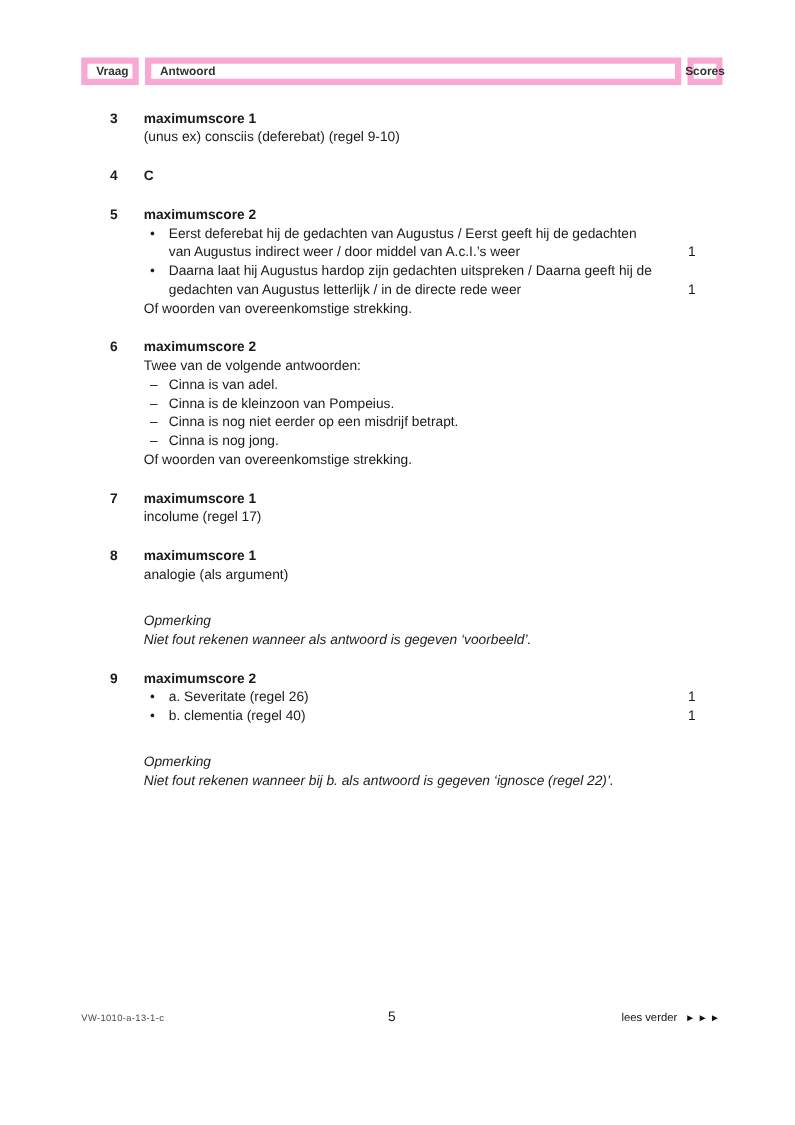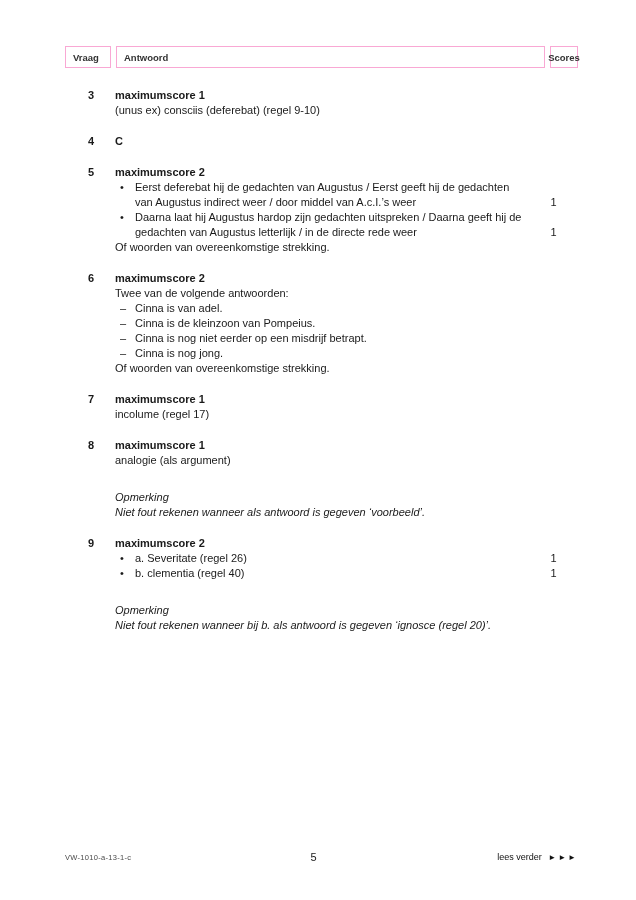--- a/index.html
+++ b/index.html
@@ -17,21 +17,21 @@
     background: #ffffff;
     overflow: hidden;
   }
   
   .header-row {
     display: flex;
     gap: 5px;
     margin: 46px 58px 0 65px;
   }
   .hbox {
-    border: 1px solid #f9a8d4;
+    border: 5px solid #f9a8d4;
     height: 22px;
     display: flex;
     align-items: center;
     padding: 0 7px;
     font-weight: bold;
     font-size: 9.5px;
     color: #333;
   }
   .hbox-vraag  { width: 46px; }
   .hbox-antwoord { flex: 1; }
@@ -68,21 +68,21 @@
     margin-top: 22px;
     font-style: italic;
     max-width: 395px;
   }
 
   
   .footer {
     position: absolute;
     left: 65px;
     right: 58px;
-    top: 850px;
+    top: 807px;
     display: flex;
     align-items: center;
   }
   .footer-code {
     flex: 1;
     font-size: 7.5px;
     color: #4a4a4a;
     letter-spacing: 0.3px;
   }
   .footer-page {
@@ -215,21 +215,21 @@
               <span class="btext">a. Severitate (regel 26)</span>
               <span class="score">1</span>
             </div>
             <div class="row">
               <span class="marker">•</span>
               <span class="btext">b. clementia (regel 40)</span>
               <span class="score">1</span>
             </div>
             <div class="note">
               <div class="note-line">Opmerking</div>
-              <div class="note-line">Niet fout rekenen wanneer bij b. als antwoord is gegeven ‘ignosce (regel 20)’.</div>
+              <div class="note-line">Niet fout rekenen wanneer bij b. als antwoord is gegeven ‘ignosce (regel 22)’.</div>
             </div>
           </div>
       </div>
     </div>
     </div>
 
   <div class="footer">
     <div class="footer-code">VW-1010-a-13-1-c</div>
     <div class="footer-page">5</div>
     <div class="footer-next">

